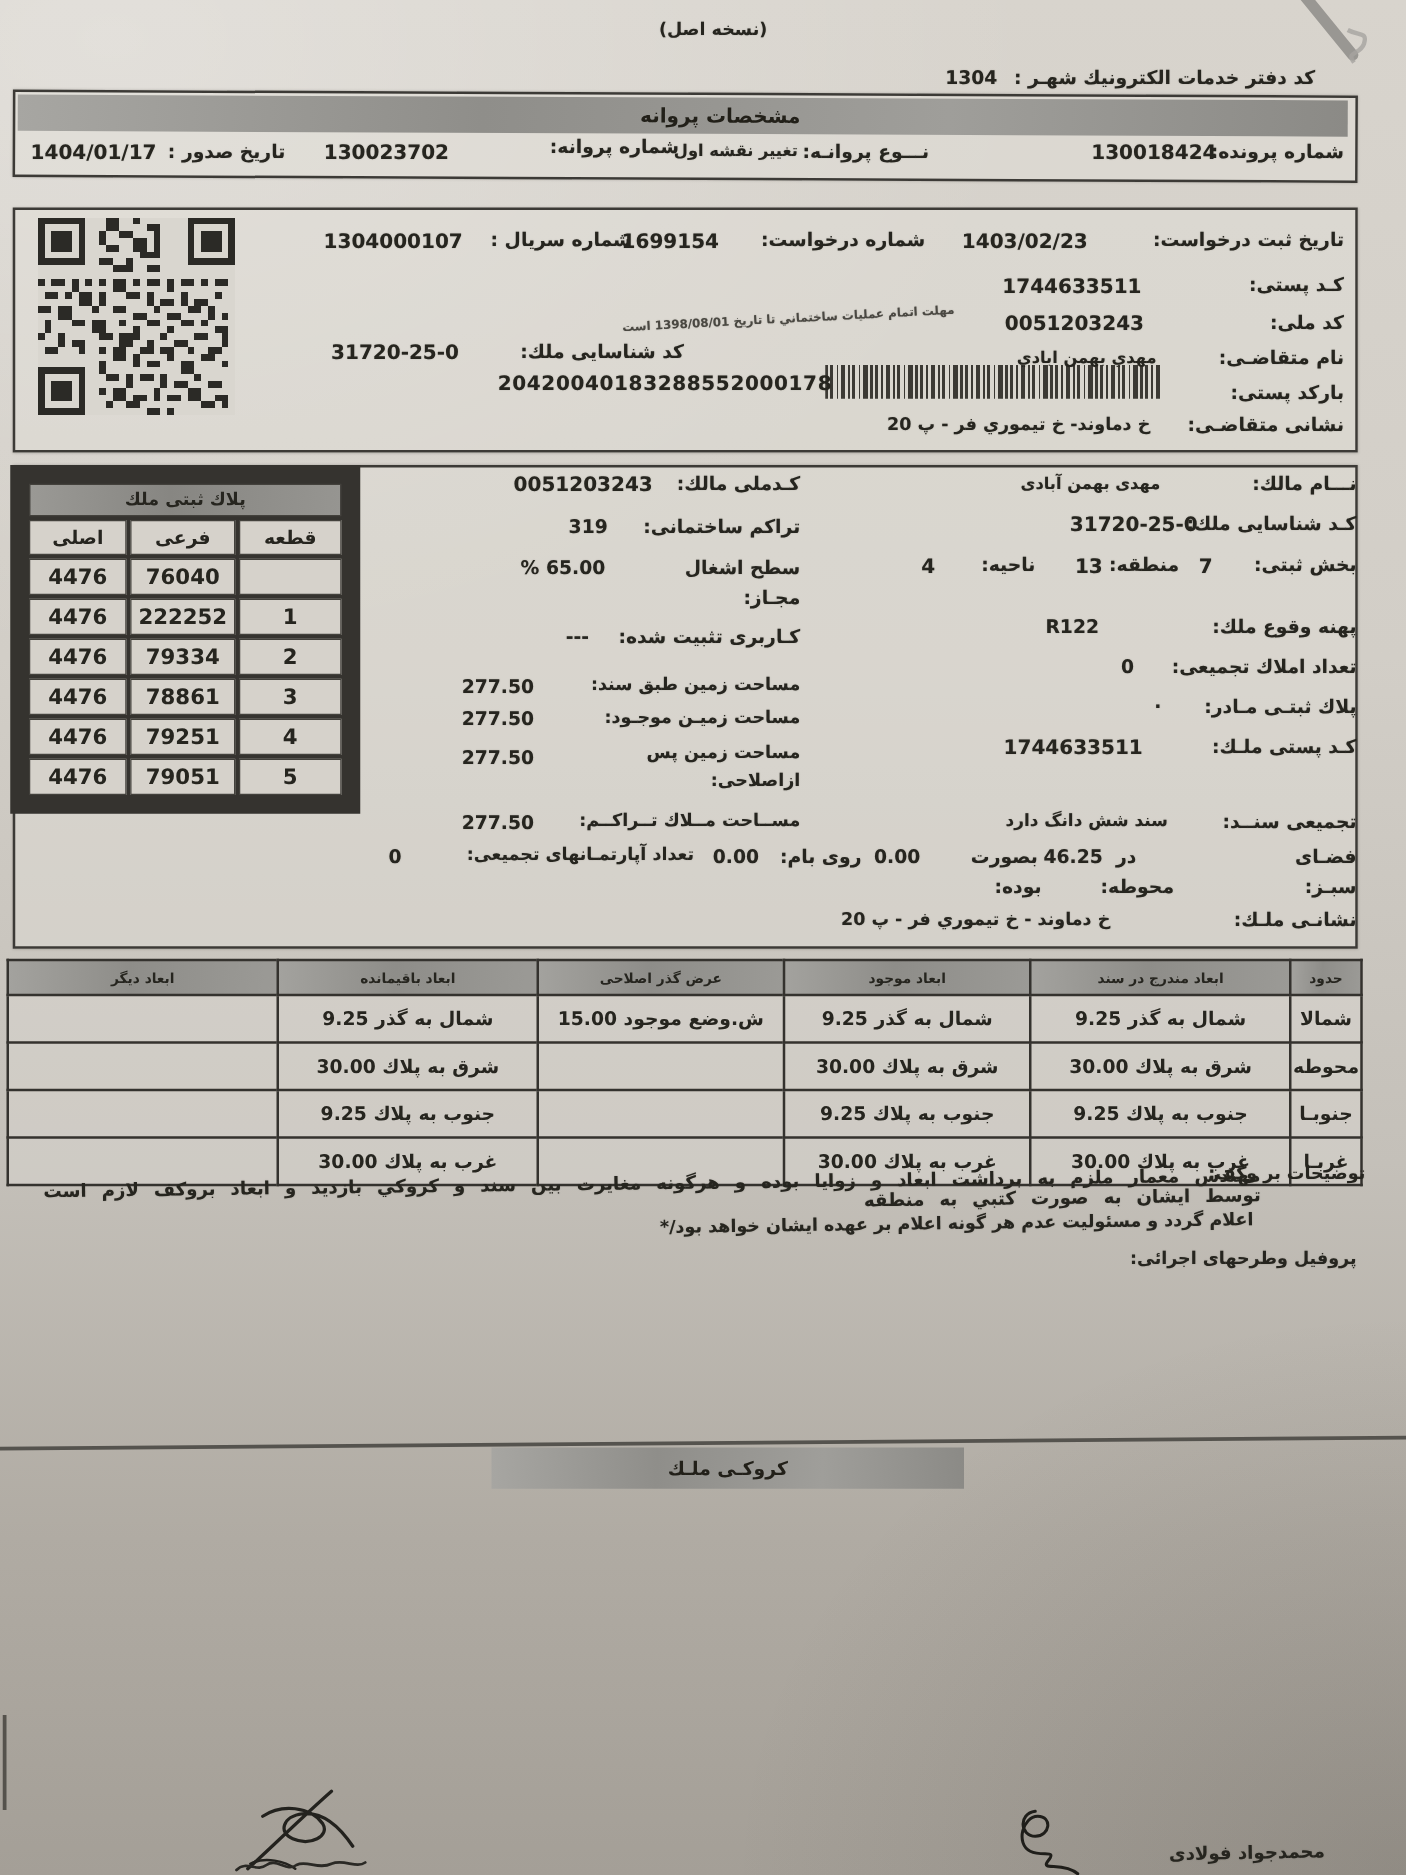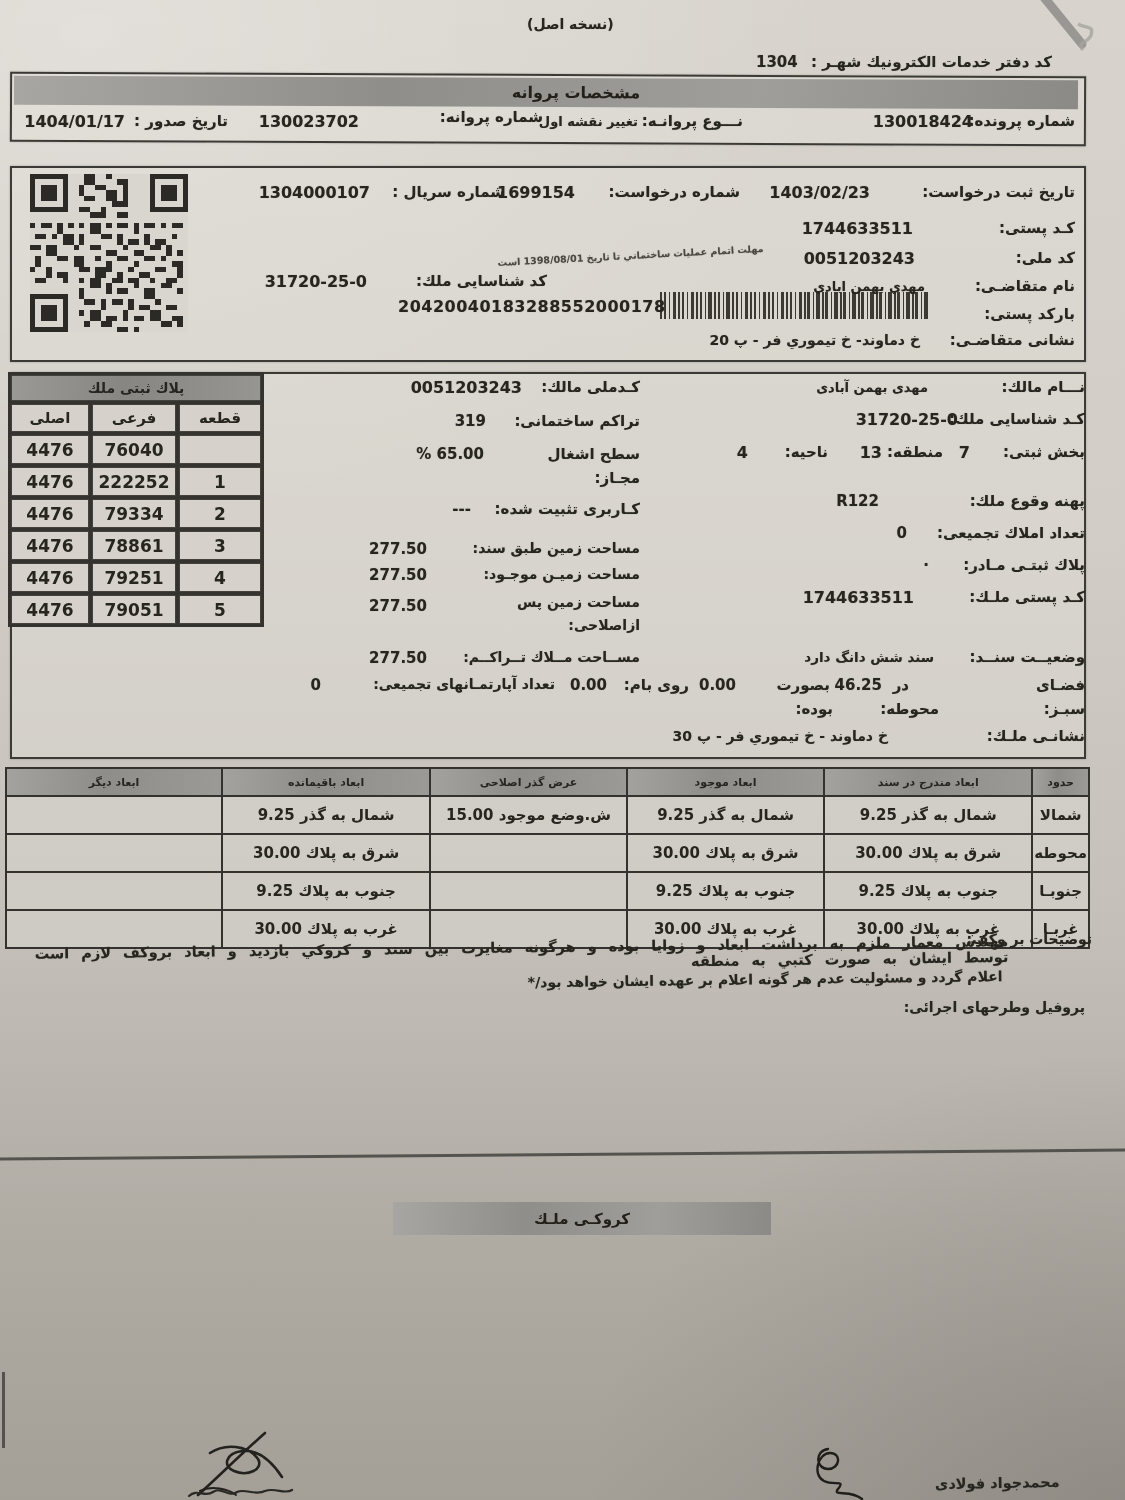--- a/index.html
+++ b/index.html
@@ -17,21 +17,21 @@
   .lbl{font-weight:700;font-size:15px;}
   .val{font-weight:700;font-size:15px;}
   .sm{font-size:13px;}
   .box{position:absolute;border:2px solid #3c3a36;background:rgba(227,224,217,.42);box-shadow:0 0 2px rgba(70,66,60,.35);}
   .band{position:absolute;background:linear-gradient(93deg,#a7a6a2 0%,#8f8e8a 35%,#9f9e9a 70%,#8b8a86 100%);color:#222019;display:flex;align-items:center;justify-content:center;font-weight:700;}
   table{border-collapse:collapse;direction:rtl;}
   .bounds{position:absolute;left:5px;top:767px;width:1085px;}
   .bounds td,.bounds th{border:2px solid #34322e;color:#26251f;text-align:center;font-weight:700;}
   .bounds th{background:linear-gradient(92deg,#a3a29e,#8e8d89 45%,#9b9a96);font-size:11px;height:24px;}
   .bounds td{font-size:15px;height:34px;background:rgba(227,224,217,.35);}
-  .plate{position:absolute;left:8px;top:372px;border-collapse:separate;border-spacing:3px;background:#35332f;padding:0px;}
+  .plate{position:absolute;left:8px;top:372px;border-collapse:separate;border-spacing:3px;background:#35332f;padding:12px;}
   .plate td,.plate th{border:1px solid #43413c;background:#d6d2cb;color:#26251f;text-align:center;font-weight:700;}
   .plate th{font-size:15px;height:24px;}
   .plate td{font-size:17px;height:25px;}
   .plate .ttl{background:linear-gradient(92deg,#9a9995,#878682 45%,#969591);font-size:14px;height:22px;}
   .barcode{position:absolute;left:660px;top:292px;width:268px;height:27px;
     background:repeating-linear-gradient(90deg,#26241f 0 2px,transparent 2px 3.5px,#26241f 3.5px 6px,transparent 6px 9px,#26241f 9px 10px,transparent 10px 12.5px,#26241f 12.5px 16px,transparent 16px 18px);
     opacity:.88;}
   .notewrap{position:absolute;right:117px;top:933px;width:975px;transform:rotate(-.75deg);transform-origin:top right;}
   .noteline1{font-size:14.5px;font-weight:700;letter-spacing:1.1px;word-spacing:7px;text-align:right;}
   .noteline2{font-size:14px;font-weight:700;text-align:right;margin-top:3px;margin-right:6px;}
@@ -136,38 +136,38 @@
 <div class="abs txt val" style="right:377px;top:443px;font-size:16px;">4</div>
 
 <div class="abs txt lbl" style="right:40px;top:492px;">پهنه وقوع ملك:</div>
 <div class="abs txt val" style="right:246px;top:492px;">R122</div>
 <div class="abs txt lbl" style="right:40px;top:524px;">تعداد املاك تجميعى:</div>
 <div class="abs txt val" style="right:218px;top:524px;">0</div>
 <div class="abs txt lbl" style="right:40px;top:556px;">پلاك ثبتـى مـادر:</div>
 <div class="abs txt val" style="right:196px;top:552px;">.</div>
 <div class="abs txt lbl" style="right:40px;top:588px;">كـد پستى ملـك:</div>
 <div class="abs txt val" style="right:211px;top:588px;font-size:16px;">1744633511</div>
-<div class="abs txt lbl" style="right:40px;top:648px;">وضعيــت سنــد:</div>
+<div class="abs txt lbl" style="right:40px;top:648px;">تجميعى سنــد:</div>
 <div class="abs txt val" style="right:191px;top:649px;font-size:13.5px;">سند شش دانگ دارد</div>
 
 <div class="abs txt lbl" style="right:40px;top:676px;">فضـاى</div>
 <div class="abs txt lbl" style="right:40px;top:700px;">سبـز:</div>
 <div class="abs txt lbl" style="right:216px;top:676px;">در</div>
 <div class="abs txt lbl" style="right:186px;top:700px;">محوطه:</div>
 <div class="abs txt val" style="right:243px;top:676px;">46.25</div>
 <div class="abs txt lbl" style="right:295px;top:676px;">بصورت</div>
 <div class="abs txt lbl" style="right:292px;top:700px;">بوده:</div>
 <div class="abs txt val" style="right:389px;top:676px;">0.00</div>
 <div class="abs txt lbl" style="right:436px;top:676px;">روى بام:</div>
 <div class="abs txt val" style="right:518px;top:676px;">0.00</div>
 <div class="abs txt lbl" style="right:570px;top:676px;font-size:14px;">تعداد آپارتمـانهاى تجميعى:</div>
 <div class="abs txt val" style="right:804px;top:676px;">0</div>
 
 <div class="abs txt lbl" style="right:40px;top:727px;">نشانـى ملـك:</div>
-<div class="abs txt val" style="right:237px;top:728px;font-size:14px;">خ دماوند - خ تيموري فر - پ 30</div>
+<div class="abs txt val" style="right:237px;top:728px;font-size:14px;">خ دماوند - خ تيموري فر - پ 20</div>
 
 <div class="abs txt lbl" style="right:485px;top:378px;">كـدملى مالك:</div>
 <div class="abs txt val" style="right:603px;top:378px;font-size:16px;">0051203243</div>
 <div class="abs txt lbl" style="right:485px;top:412px;">تراكم ساختمانى:</div>
 <div class="abs txt val" style="right:639px;top:412px;">319</div>
 <div class="abs txt lbl" style="right:485px;top:445px;">سطح اشغال</div>
 <div class="abs txt lbl" style="right:485px;top:469px;">مجـاز:</div>
 <div class="abs txt val" dir="ltr" style="right:641px;top:445px;">% 65.00</div>
 <div class="abs txt lbl" style="right:485px;top:500px;">كـاربرى تثبيت شده:</div>
 <div class="abs txt val" style="right:654px;top:500px;">---</div>
@@ -270,21 +270,21 @@
   </table>
 
 <div class="abs txt" style="right:33px;top:931px;font-size:14px;font-weight:700;">توضيحات بر وكف:</div>
 <div class="notewrap txt">
   <div class="noteline1">مهندس معمار ملزم به برداشت ابعاد و زوايا بوده و هرگونه مغايرت بين سند و كروكي بازديد و ابعاد بروكف لازم است توسط ايشان به صورت كتبي به منطقه</div>
   <div class="noteline2">اعلام گردد و مسئوليت عدم هر گونه اعلام بر عهده ايشان خواهد بود/*</div>
 </div>
 <div class="abs txt" style="right:40px;top:999px;font-size:14px;font-weight:700;">پروفيل وطرحهاى اجرائى:</div>
 
 <div class="abs" style="left:-5px;top:1153px;width:1135px;height:2.5px;background:#55534e;transform:rotate(-.45deg);"></div>
-<div class="band" style="left:393px;top:1158px;width:378px;height:33px;font-size:15px;background:linear-gradient(92deg,#aoa 0,#a5a4a0 0,#928f8b 40%,#a3a29e 75%,#8f8e8a 100%);margin-top:44px;">
+<div class="band" style="left:393px;top:1158px;width:378px;height:33px;font-size:15px;background:linear-gradient(92deg,#aoa 0,#a5a4a0 0,#928f8b 40%,#a3a29e 75%,#8f8e8a 100%);">
   <span>كروكـى ملـك</span>
 </div>
 
 <svg class="abs" style="left:170px;top:1425px;" width="130" height="75" viewBox="0 0 130 75">
   <path d="M95 8 C70 30 45 55 28 70 M40 28 C55 18 78 20 88 34 C94 44 78 52 64 46 C52 41 56 28 72 26 C90 24 104 40 112 52" stroke="#23221e" stroke-width="2.6" fill="none" stroke-linecap="round"></path>
   <path d="M30 66 C42 60 58 64 66 70" stroke="#23221e" stroke-width="2" fill="none" stroke-linecap="round"></path>
 </svg>
 <svg class="abs" style="left:185px;top:1486px;" width="110" height="14" viewBox="0 0 110 14">
   <path d="M4 10 C12 2 20 12 28 6 C36 0 44 12 52 6 C60 2 70 10 80 5 C90 1 100 9 107 4" stroke="#2a2925" stroke-width="2.2" fill="none" stroke-linecap="round"></path>
 </svg>

